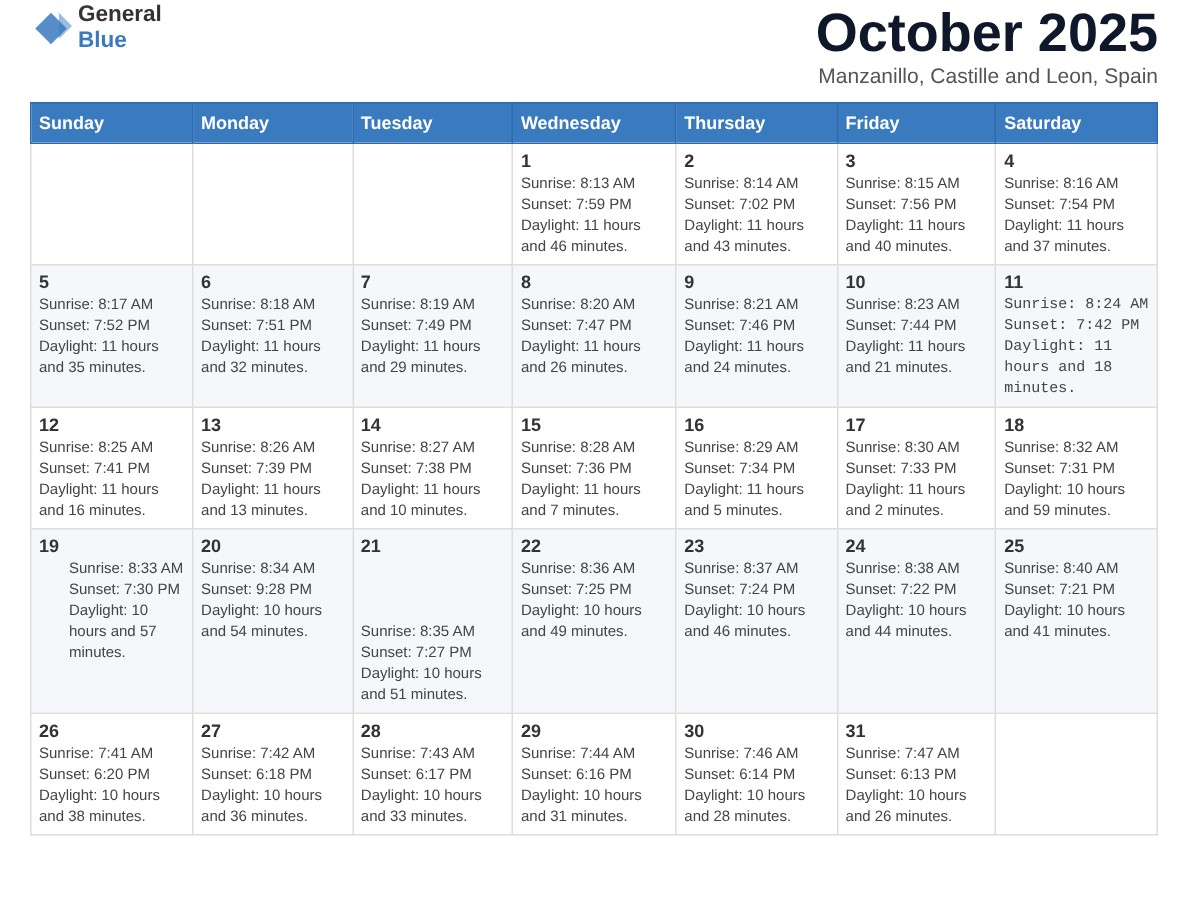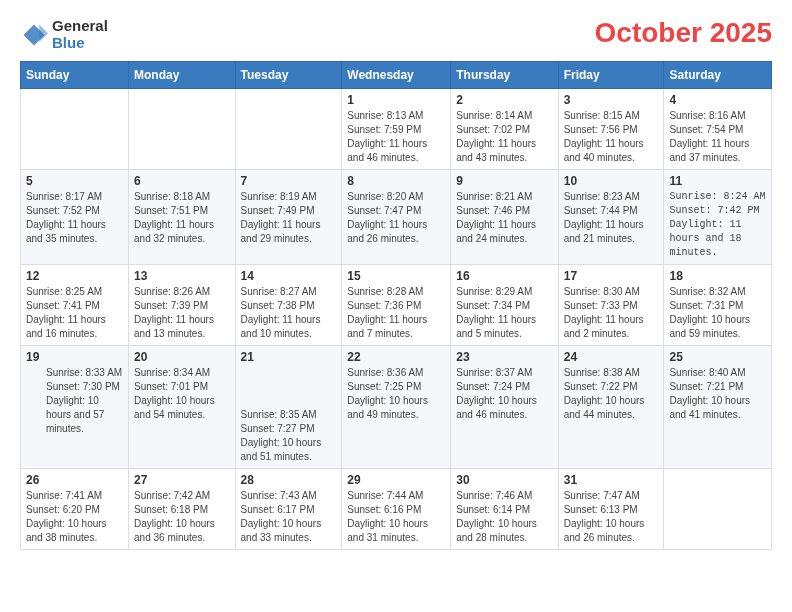--- a/index.html
+++ b/index.html
@@ -7,21 +7,21 @@
       font-family: Arial, sans-serif;
       background: #fff;
       width: 792px;
       min-height: 612px;
       padding: 0;
     }
     .page {
       width: 792px;
       min-height: 612px;
       background: #fff;
-      padding: 18px 20px 18px 20px;
+      padding: 2px 20px 18px 20px;
     }
     .header {
       display: flex;
       justify-content: space-between;
       align-items: flex-start;
       margin-bottom: 10px;
     }
     .logo {
       display: flex;
       align-items: center;
@@ -35,23 +35,23 @@
     .logo-general { color: #333; }
     .logo-blue { color: #3a7abf; }
     .logo-icon {
       width: 28px;
       height: 28px;
     }
     .title-area {
       text-align: right;
     }
     .month-title {
-      font-size: 28px;
+      font-size: 36px;
       font-weight: bold;
-      color: #ef4444;
+      color: #0f172a;
       line-height: 1.1;
     }
     .subtitle {
       font-size: 14px;
       color: #555;
     }
     .calendar {
       width: 100%;
       border-collapse: collapse;
       border: 1px solid #737373;
@@ -104,20 +104,21 @@
         <polygon points="16,4 28,16 16,28 4,16" fill="#3a7abf" opacity="0.85"></polygon>
         <polygon points="22,4 32,14 22,24" fill="#3a7abf" opacity="0.5"></polygon>
       </svg>
       <div class="logo-text">
         <span class="logo-general">General</span><br>
         <span class="logo-blue">Blue</span>
       </div>
     </div>
     <div class="title-area">
       <div class="month-title">October 2025</div>
+      <div class="subtitle">Manzanillo, Castille and Leon, Spain</div>
     </div>
   </div>
 
   <table class="calendar">
     <thead>
       <tr>
       <th>Sunday</th>
           <th>Monday</th>
           <th>Tuesday</th>
           <th>Wednesday</th>
@@ -247,21 +248,21 @@
         <tr>
           <td>
             <div class="day-number">19</div>
             <div class="day-info" style="white-space: pre-line; margin-left: 20px;">Sunrise: 8:33 AM
 Sunset: 7:30 PM
 Daylight: 10 hours and 57 minutes.</div>
           </td>
           <td>
             <div class="day-number">20</div>
             <div class="day-info" style="white-space: pre-line;">Sunrise: 8:34 AM
-Sunset: 7:01 PM
+Sunset: 9:28 PM
 Daylight: 10 hours and 54 minutes.</div>
           </td>
           <td>
             <div class="day-number">21</div>
             <div class="day-info" style="white-space: pre-line; margin-top: 44px;">Sunrise: 8:35 AM
 Sunset: 7:27 PM
 Daylight: 10 hours and 51 minutes.</div>
           </td>
           <td>
             <div class="day-number">22</div>

